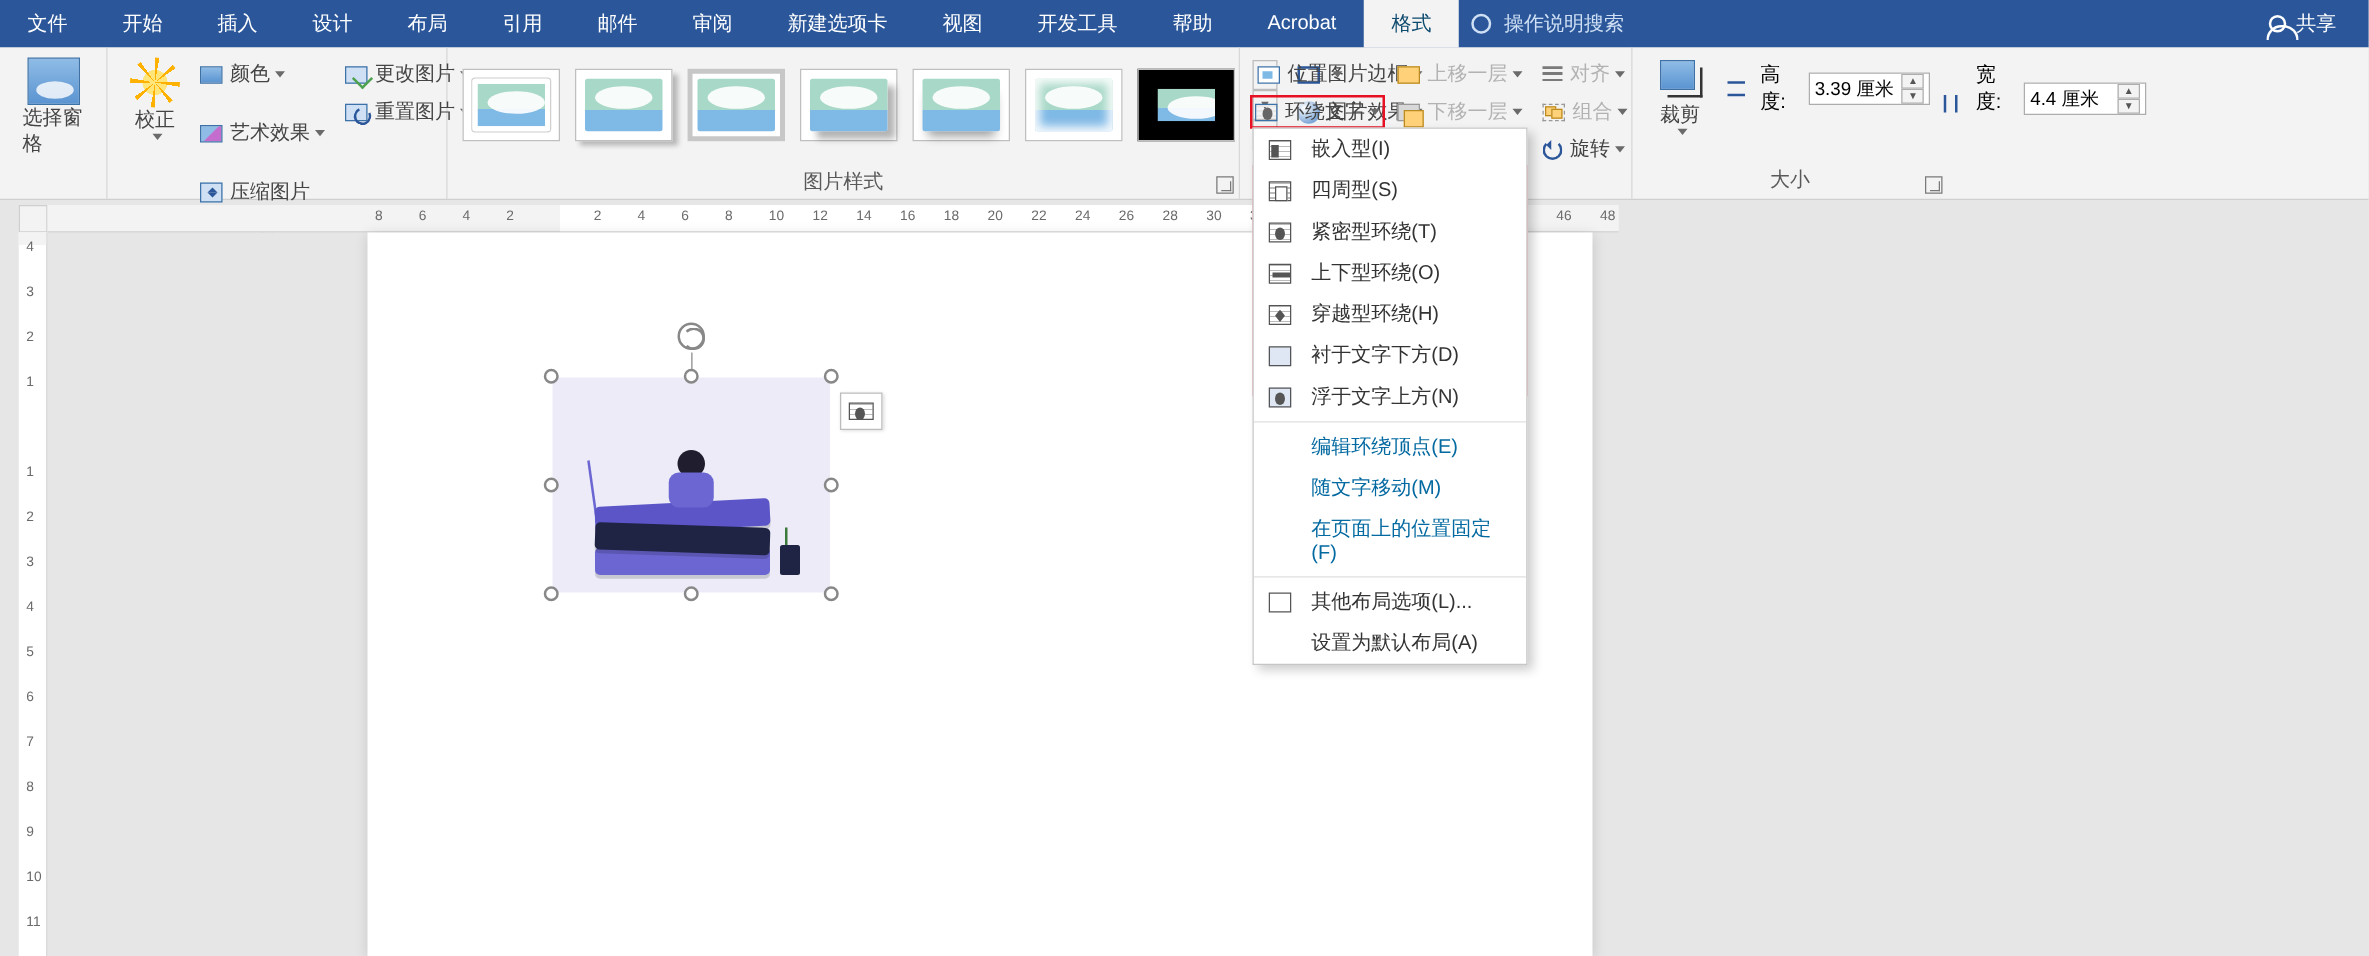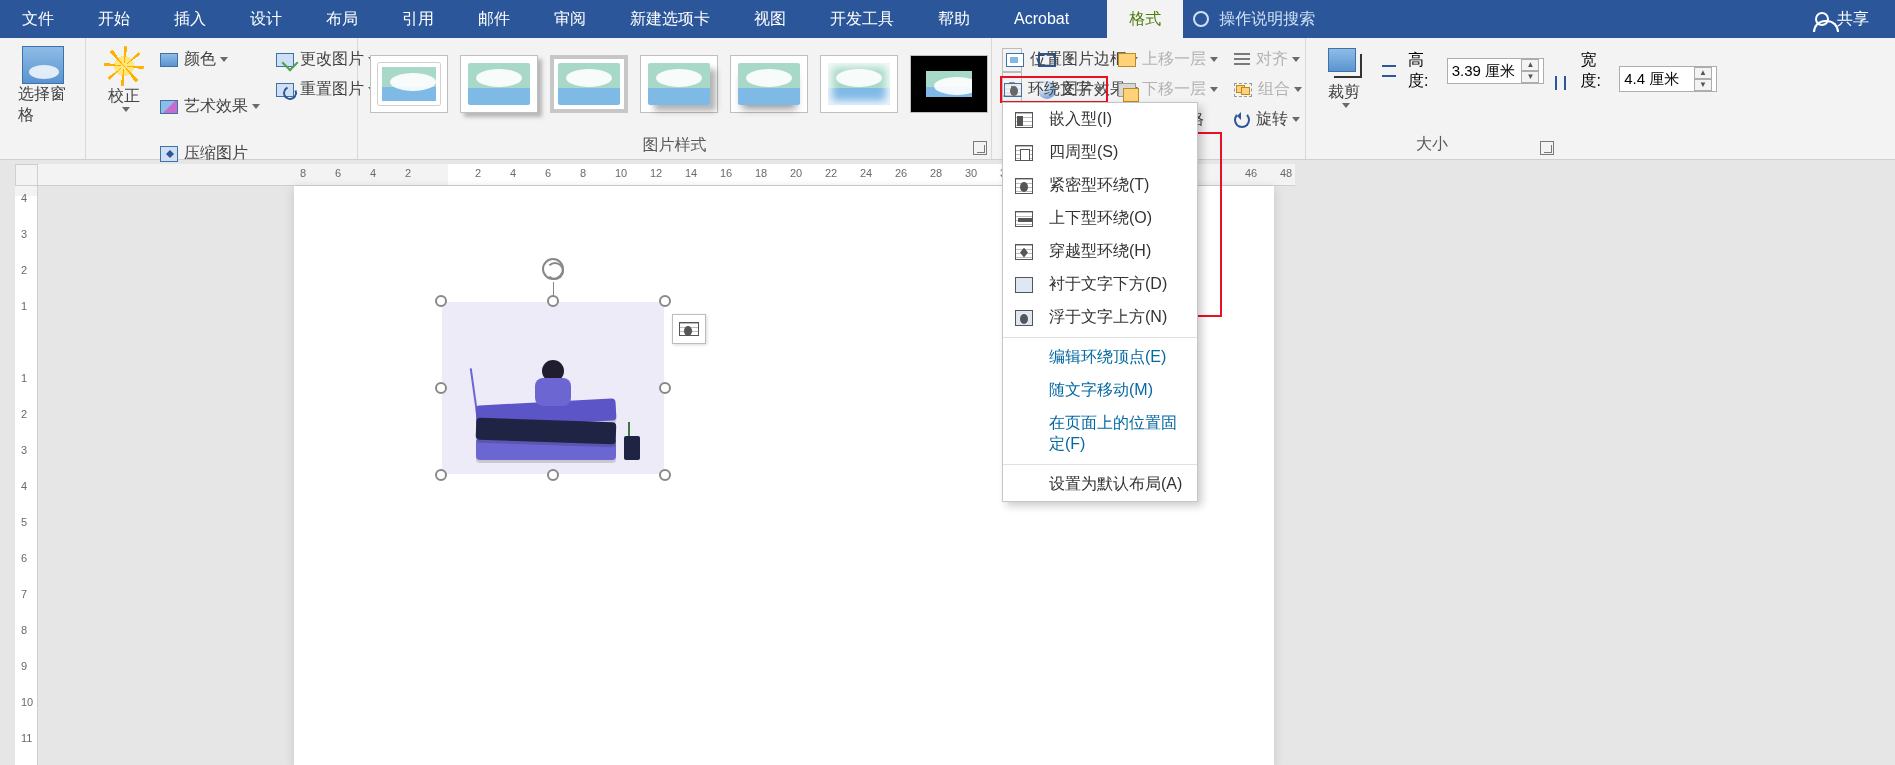--- a/index.html
+++ b/index.html
@@ -1,21 +1,21 @@
 <!DOCTYPE html>
 <html><head>
 <meta charset="utf-8">
 <style>
   * { box-sizing: border-box; margin: 0; padding: 0; font-family: "Microsoft YaHei", "Segoe UI", sans-serif; }
   body { background: #e6e6e6; width: 1895px; height: 765px; overflow: hidden; position: relative; }
 
   
   .tabs { background: #2b579a; height: 38px; display: flex; align-items: stretch; color: #fff; font-size: 16px; }
   .tabs .tab { padding: 0 22px; display: flex; align-items: center; cursor: pointer; }
-  .tabs .tab.active { background: #f3f3f3; color: #4d7c0f; margin-left: 16px; }
+  .tabs .tab.active { background: #f3f3f3; color: #0c4a6e; }
   .tabs .tell-me { display: flex; align-items: center; margin-left: 10px; color: #cfe0f4; flex: 1; }
   .tabs .tell-me .bulb { width: 16px; height: 16px; border: 2px solid #cfe0f4; border-radius: 50%; margin-right: 10px; position: relative; }
   .tabs .share { padding: 0 26px; display: flex; align-items: center; gap: 8px; }
   .tabs .share .person { width: 14px; height: 14px; border: 2px solid #fff; border-radius: 50%; position: relative; }
   .tabs .share .person:after { content:""; position:absolute; bottom:-8px; left:-4px; width:22px; height:10px; border:2px solid #fff; border-bottom:none; border-radius:12px 12px 0 0; }
 
   
   .ribbon { background: #f3f3f3; border-bottom: 1px solid #cfcfcf; height: 122px; display: flex; align-items: stretch; }
   .group { border-right: 1px solid #d8d8d8; padding: 4px 8px 0 8px; display: flex; flex-direction: column; position: relative; }
   .group .body { flex: 1; display: flex; align-items: flex-start; }
@@ -90,21 +90,21 @@
   .ic-h:before,.ic-h:after{content:"";position:absolute;left:2px;width:14px;border-top:2px solid #2b579a;}
   .ic-h:before{top:3px;} .ic-h:after{bottom:3px;}
   .ic-w { width:18px;height:18px;position:relative;}
   .ic-w:before,.ic-w:after{content:"";position:absolute;top:2px;height:14px;border-left:2px solid #2b579a;}
   .ic-w:before{left:3px;} .ic-w:after{right:3px;}
   .size-field { width:108px; height:26px; border:1px solid #adadad; background:#fff; font-size:15px; padding:1px 4px; display:flex; align-items:center; }
   .spin { width:18px; display:flex; flex-direction:column; margin-left:auto; }
   .spin div { height:12px; border:1px solid #adadad; font-size:8px; text-align:center; line-height:10px; color:#555; background:#f3f3f3; }
 
   
-  .dropdown { position:absolute; left:1002px; top:102px; width:196px; background:#fff; border:1px solid #c6c6c6; box-shadow:4px 4px 8px rgba(0,0,0,.2); font-size:16px; z-index:50; }
+  .dropdown { position:absolute; left:1002px; top:102px; width:220px; background:#fff; border:1px solid #c6c6c6; box-shadow:4px 4px 8px rgba(0,0,0,.2); font-size:16px; z-index:50; }
   .dd-item { display:flex; align-items:center; padding:6px 12px; cursor:pointer; gap:10px; color:#333; }
   .dd-item.disabled { color:#0369a1; }
   .dd-item .ic { width:18px; height:16px; flex-shrink:0; }
   .dd-sep { height:1px; background:#e0e0e0; margin:3px 0; }
   .wrap-ic { border:1px solid #555; background:repeating-linear-gradient(#bbb 0 1px, transparent 1px 4px); position:relative; }
   .wrap-ic:after{content:"";position:absolute;left:4px;top:3px;width:8px;height:10px;background:#555;border-radius:50%;}
   .wrap-ic.square:after{border-radius:0;background:#fff;border:1px solid #555;}
   .wrap-ic.through:after{background:#555;clip-path:polygon(50% 0,100% 50%,50% 100%,0 50%);}
   .wrap-ic.topbot:after{left:2px;top:6px;width:14px;height:4px;background:#555;border-radius:0;}
   .wrap-ic.behind{background:#dfe7f5;} .wrap-ic.behind:after{z-index:-1;}
@@ -499,17 +499,21 @@
   <div class="dd-item disabled">
       <span class="ic"></span>
       <span>随文字移动(M)</span>
     </div>
   <div class="dd-item disabled">
       <span class="ic"></span>
       <span>在页面上的位置固定(F)</span>
     </div>
   <div class="dd-sep"></div>
   <div class="dd-item">
+      <span class="ic" style="border:1px solid #555;"></span>
+      <span>其他布局选项(L)...</span>
+    </div>
+  <div class="dd-item">
       <span class="ic"></span>
       <span>设置为默认布局(A)</span>
     </div>
 </div>
 <div class="red-box" style="left:1002px; top:132px; width:220px; height:185px;"></div>
 
 </body></html>

